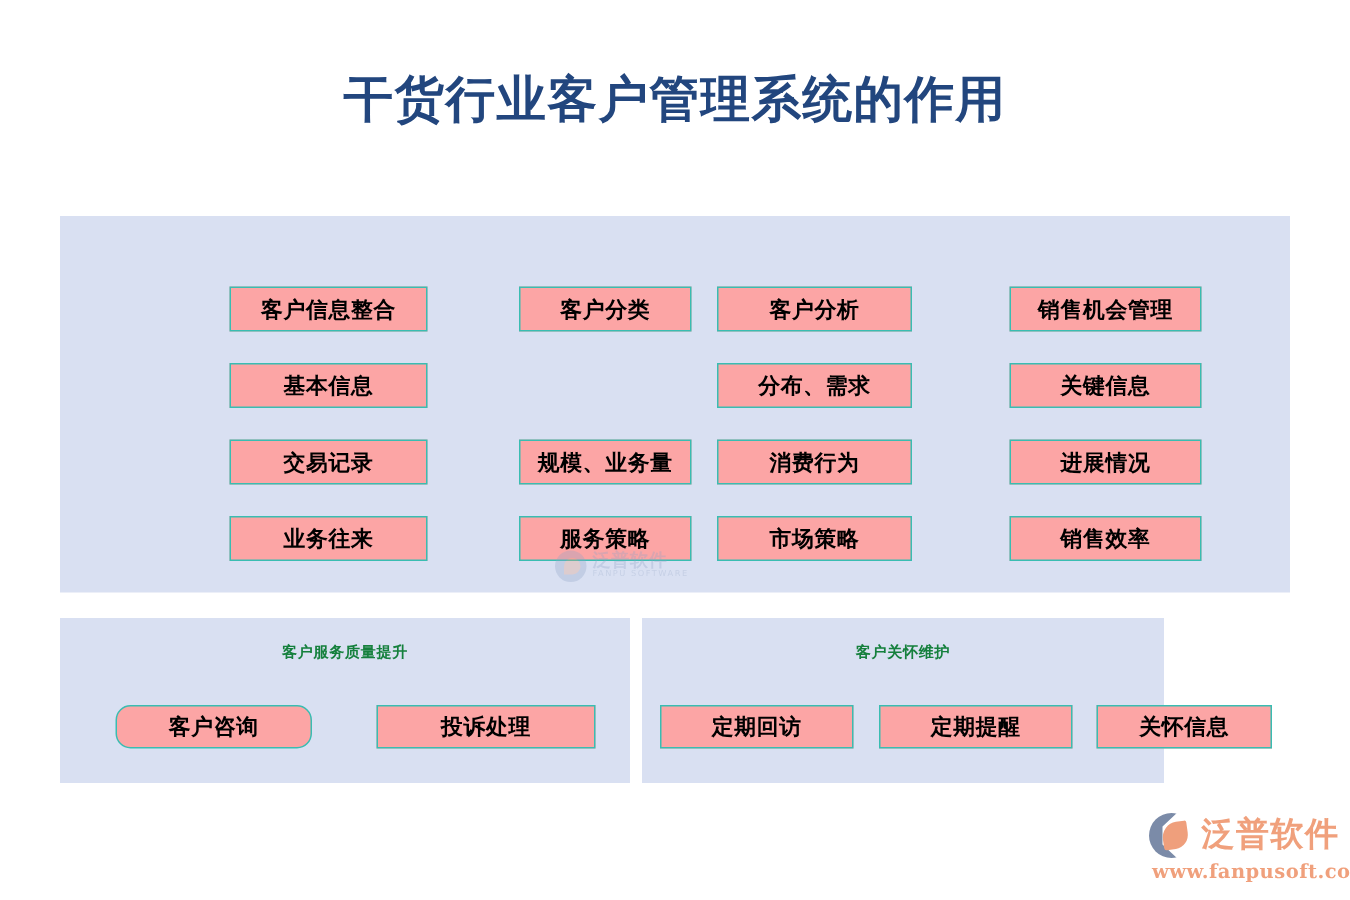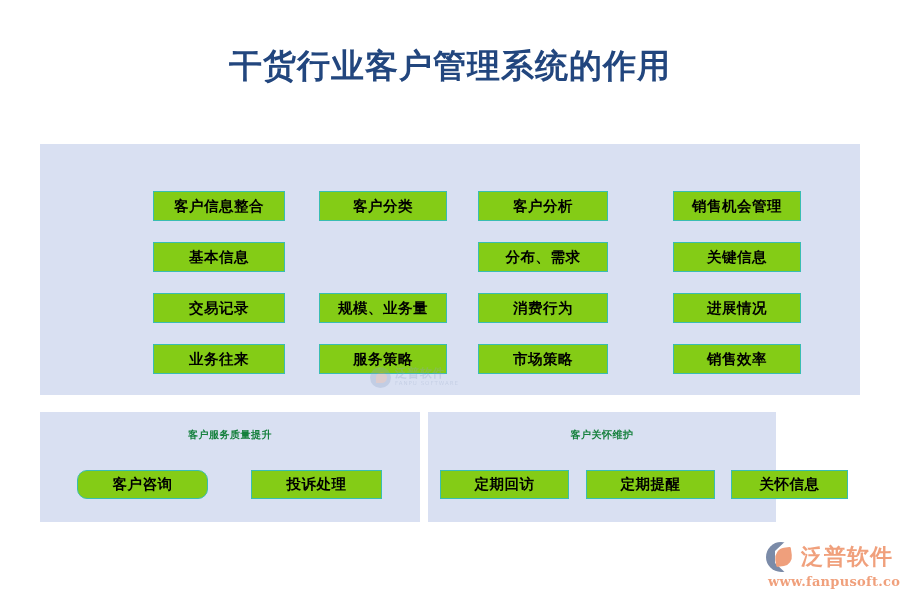--- a/index.html
+++ b/index.html
@@ -51,21 +51,21 @@
   #panel-care {
     left: 428px;
     top: 412px;
     width: 348px;
     height: 110px;
   }
 
   
   .node-box {
     position: absolute;
-    background: #84cc16;
+    background: #fca5a5;
     border: 1.6px solid #39bdb2;
     box-sizing: border-box;
     display: flex;
     align-items: center;
     justify-content: center;
     font-family: Liberation Mono, monospace;
     font-size: 14.5px;
     font-weight: 700;
     color: #000000;
     letter-spacing: 0.5px;
@@ -75,21 +75,21 @@
 
   
   .grid-row { position: absolute; left: 0; width: 820px; height: 30px; }
   #row-0 { top: 47px; }
   #row-1 { top: 98px; }
   #row-2 { top: 149px; }
   #row-3 { top: 200px; padding-left: 48px; }
 
   .grid-row .node-box { top: 0; height: 30px; }
   .grid-row .col-0 { left: 113px; width: 132px; }
-  .grid-row .col-1 { left: 279px; width: 128px; }
+  .grid-row .col-1 { left: 306px; width: 115px; }
   .grid-row .col-2 { left: 438px; width: 130px; }
   .grid-row .col-3 { left: 633px; width: 128px; }
 
   
   .panel-title {
     position: absolute;
     left: 0;
     top: 16px;
     width: 100%;
     text-align: center;
@@ -97,21 +97,21 @@
     font-size: 10px;
     font-weight: 700;
     color: #15803d;
     letter-spacing: 0.5px;
     white-space: nowrap;
   }
 
   
   #panel-service .node-box { top: 58px; height: 29px; }
   #svc-box-0 { left: 37px;  width: 131px; border-radius: 10px; }
-  #svc-box-1 { left: 211px; width: 131px; }
+  #svc-box-1 { left: 211px; width: 146px; }
 
   
   #panel-care .node-box { top: 58px; height: 29px; }
   #care-box-0 { left: 12px;  width: 129px; text-align: center; }
   #care-box-1 { left: 158px; width: 129px; }
   #care-box-2 { left: 303px; width: 117px; }
 
   
   .watermark {
     position: absolute;

